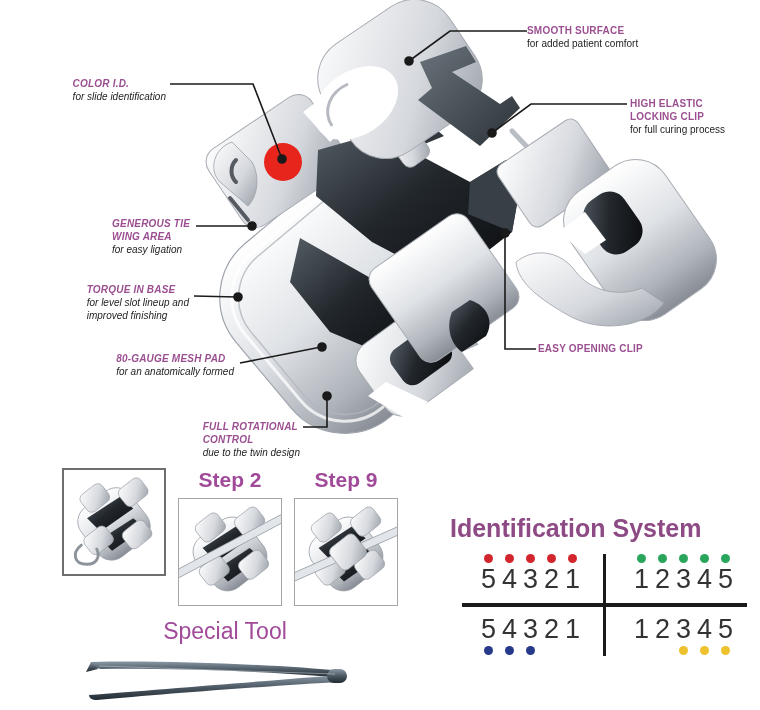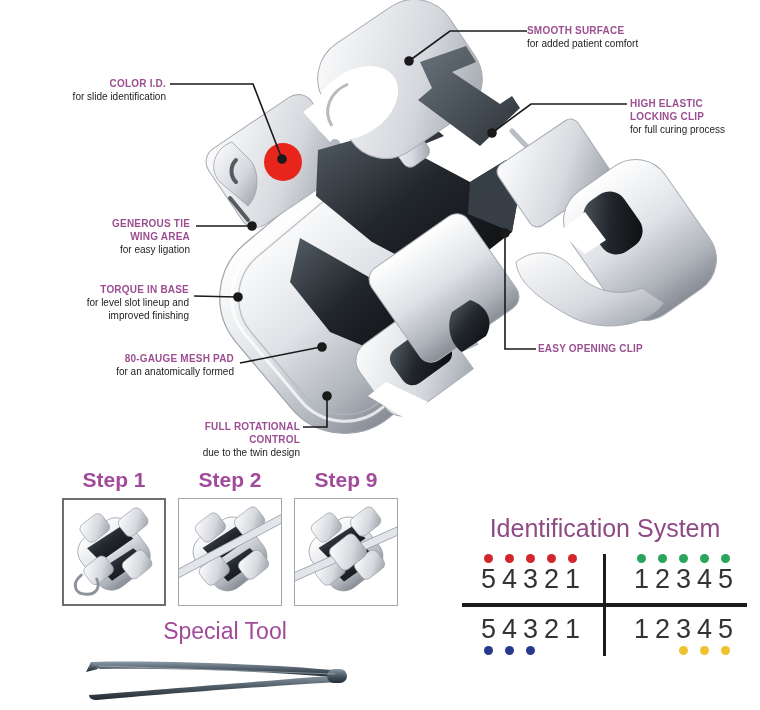--- a/index.html
+++ b/index.html
@@ -7,39 +7,39 @@
     width:760px;height:710px;position:relative;overflow:hidden;
     background:#ffffff;
     font-family:"Liberation Sans", sans-serif;
     -webkit-font-smoothing:antialiased;
   }
   .abs{position:absolute;}
   svg{display:block;}
 
   
   .callout{position:absolute;font-size:10px;line-height:13px;z-index:30;}
-  .callout.r{text-align:right;}
+  .callout.r{text-align:left;font-style:italic;}
   .callout.l{text-align:left;}
   .ct{color:var(--heading-purple);font-weight:700;letter-spacing:.2px;white-space:pre-line;}
   .cb{color:var(--text-dark);font-weight:400;white-space:pre-line;}
 
   
   .step-col{position:absolute;width:104px;text-align:center;z-index:20;}
   .step-title{font-size:21px;font-weight:700;color:var(--step-purple);margin-bottom:6px;}
   .step-box{width:104px;height:108px;background:#fff;box-sizing:border-box;}
   .bd2{border:2px solid #6e6e6e;}
   .bd1{border:1px solid #a5a5a5;}
 
   
   .special-title{position:absolute;left:85px;top:618px;width:280px;text-align:center;
     font-size:23px;font-weight:400;color:var(--step-purple);z-index:20;}
 
   
-  .id-title{position:absolute;left:450px;top:514px;width:310px;text-align:center;
-    font-size:25px;font-weight:400;color:var(--title-purple);z-index:20;}
+  .id-title{position:absolute;left:450px;top:514px;width:310px;
+    font-size:25px;font-weight:700;color:var(--title-purple);z-index:20;}
   .quad{position:absolute;display:flex;z-index:20;}
   .digit-cell{width:21px;display:flex;flex-direction:column;align-items:center;}
   .id-num{font-size:27px;line-height:27px;color:#333333;}
   .id-dot{width:9px;height:9px;border-radius:50%;margin:3px 0;}
   .rule{position:absolute;background:#1b1b1b;z-index:19;}
 </style>
 </head>
 <body>
 
 <svg width="0" height="0" style="position:absolute" aria-hidden="true">
@@ -200,21 +200,20 @@
   <div class="ct">FULL ROTATIONAL
 CONTROL</div>
   <div class="cb">due to the twin design</div>
 </div>
 
 <div class="callout l" style="left:538px;top:342px">
   <div class="ct">EASY OPENING CLIP</div>
 </div>
 
 <div class="step-col" style="left:62px;top:468px">
-  <div class="step-title">Step 1</div>
   <div class="step-box bd2">
     <svg width="100" height="104" viewBox="0 0 104 108">
       <g transform="rotate(-38 52 56)">
           <rect x="20" y="24" width="64" height="64" rx="18" fill="url(#gMetal)" stroke="#9aa0a8" stroke-width="0.8"></rect>
         </g>
       <path d="M24,50 L58,28 L72,40 L38,64 Z" fill="url(#gDark)"></path>
       <path d="M38,72 L72,50 L84,60 L50,84 Z" fill="url(#gDark)"></path>
       <rect x="18" y="18" width="28" height="22" rx="6" transform="rotate(-38 32 29)" fill="url(#gMetal2)" stroke="#9aa0a8" stroke-width="0.7"></rect>
       <rect x="58" y="12" width="28" height="22" rx="6" transform="rotate(-38 72 23)" fill="url(#gMetal2)" stroke="#9aa0a8" stroke-width="0.7"></rect>
       <rect x="22" y="62" width="28" height="22" rx="6" transform="rotate(-38 36 73)" fill="url(#gMetal2)" stroke="#9aa0a8" stroke-width="0.7"></rect>

